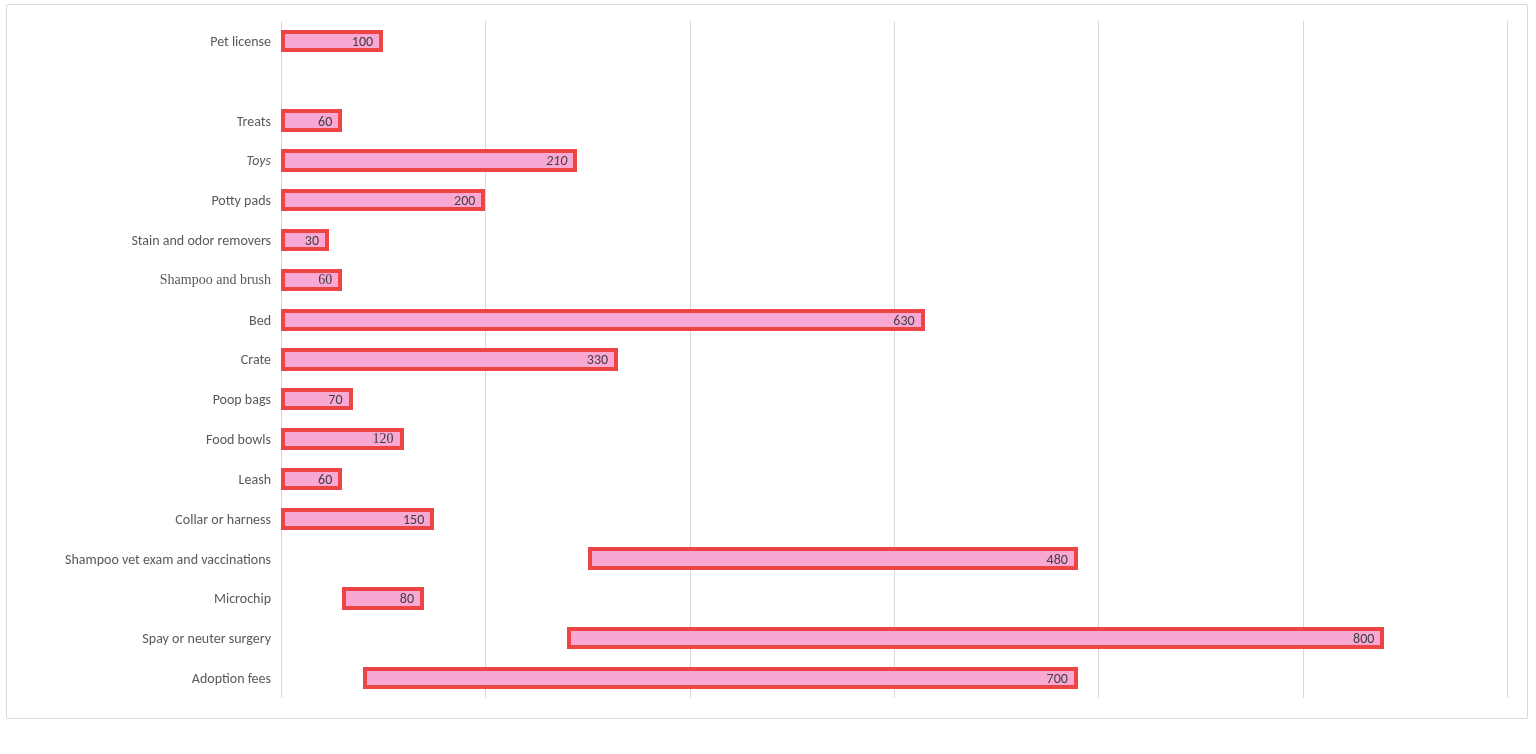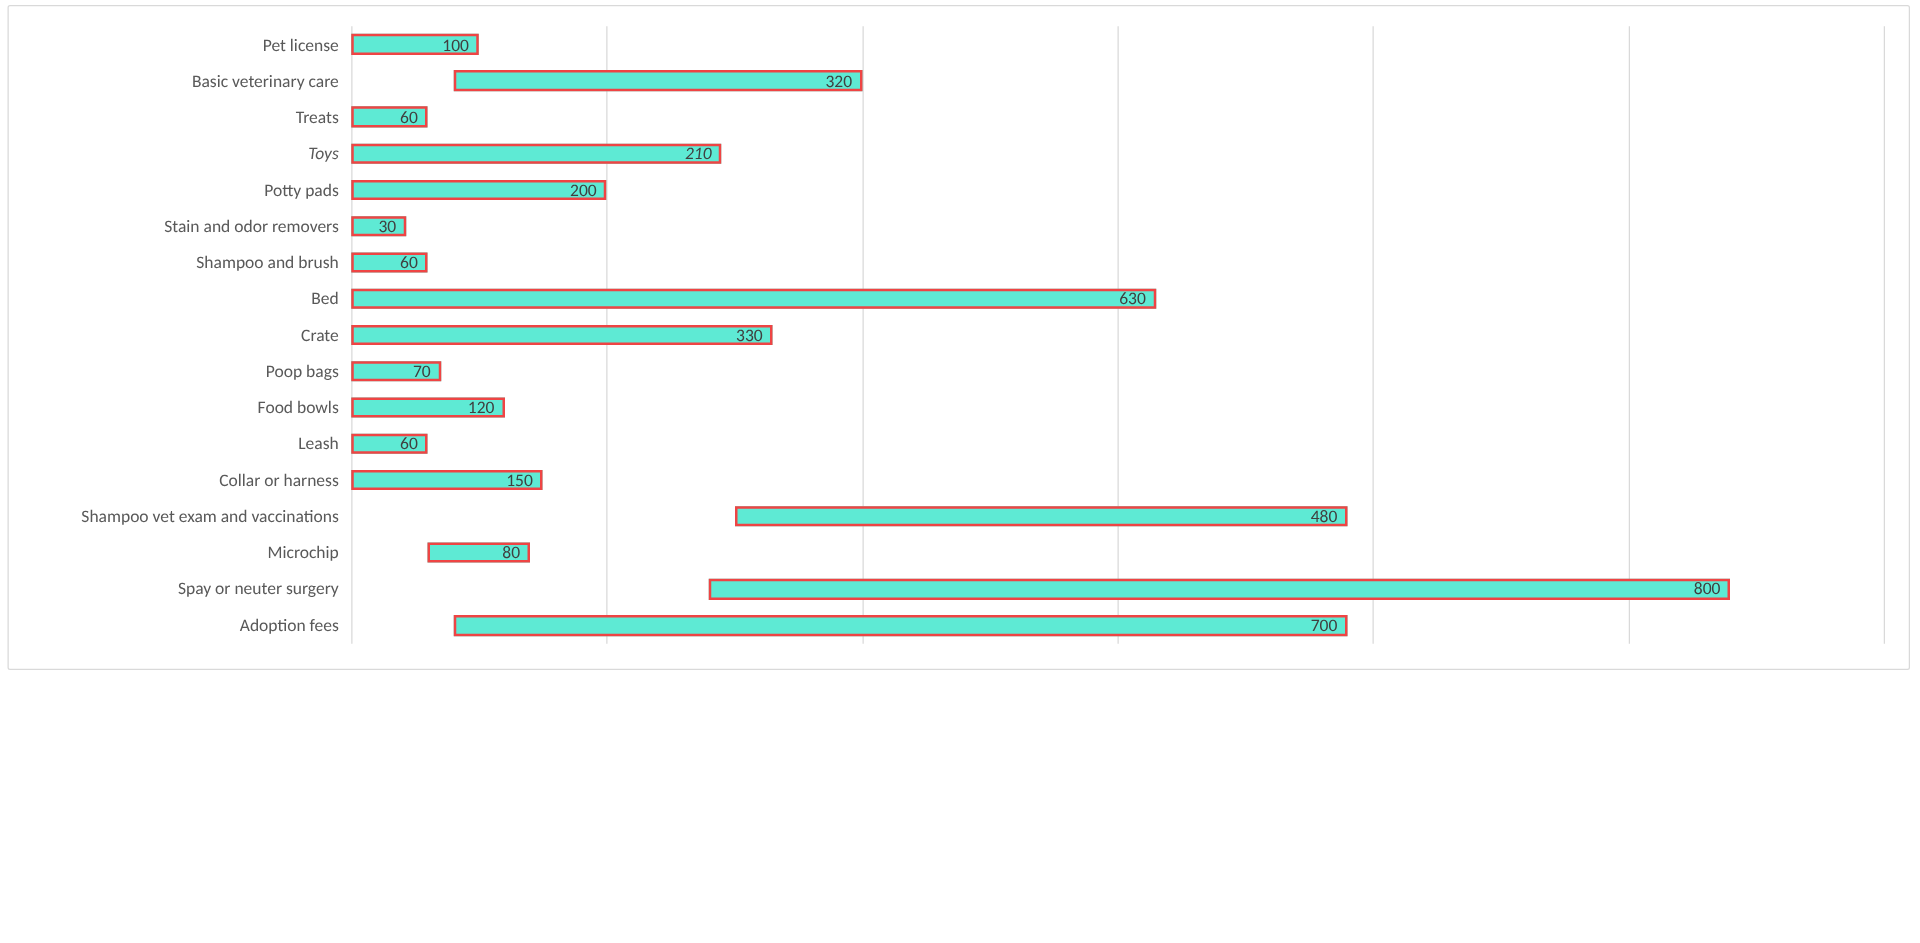--- a/index.html
+++ b/index.html
@@ -10,21 +10,21 @@
     background: #ffffff;
     font-family: "Calibri", "Segoe UI", Arial, sans-serif;
     font-size: 14px;
     color: #595959;
   }
   .chart-frame {
     position: absolute;
     left: 6px;
     top: 4px;
     width: 1522px;
-    height: 532px;
+    height: 715px;
     border: 1px solid #d9d9d9;
     border-radius: 2px;
     box-sizing: border-box;
     background: #ffffff;
   }
   .plot-area {
     position: absolute;
     left: 274px;   
     top: 16px;
     right: 20px;
@@ -56,22 +56,22 @@
     padding-right: 10px;
     white-space: nowrap;
     text-align: right;
     color: #595959;
     top: 50%;
     transform: translateY(-50%);
     font-size: 14px;
   }
   .bar {
     position: absolute;
-    background: #5eead4;
-    border: 2px solid #ef4444;
+    background: #f9a8d4;
+    border: 4px solid #ef4444;
     box-sizing: border-box;
   }
   .bar-label {
     position: absolute;
     right: 6px;
     top: 50%;
     transform: translateY(-50%);
     color: #404040;
     font-size: 14px;
   }
@@ -90,26 +90,20 @@
         <div class="gridline" style="left: 83.3333%;"></div>
         <div class="gridline" style="left: 100%;"></div>
       </div>
     <div class="bars" id="bars">
         <div class="row" style="top: 0%; height: 5.88235%;">
           <div class="cat-label">Pet license</div>
           <div class="bar" style="left: 0%; width: 8.33333%; top: 22%; height: 56%;">
             <div class="bar-label">100</div>
           </div>
         </div>
-        <div class="row" style="top: 5.88235%; height: 5.88235%;">
-          <div class="cat-label">Basic veterinary care</div>
-          <div class="bar" style="left: 6.66667%; width: 26.6667%; top: 22%; height: 56%;">
-            <div class="bar-label">320</div>
-          </div>
-        </div>
         <div class="row" style="top: 11.7647%; height: 5.88235%;">
           <div class="cat-label">Treats</div>
           <div class="bar" style="left: 0%; width: 5%; top: 22%; height: 56%;">
             <div class="bar-label">60</div>
           </div>
         </div>
         <div class="row" style="top: 17.6471%; height: 5.88235%; font-style: italic;">
           <div class="cat-label">Toys</div>
           <div class="bar" style="left: 0%; width: 24.1667%; top: 22%; height: 56%;">
             <div class="bar-label">210</div>
@@ -120,21 +114,21 @@
           <div class="bar" style="left: 0%; width: 16.6667%; top: 22%; height: 56%;">
             <div class="bar-label">200</div>
           </div>
         </div>
         <div class="row" style="top: 29.4118%; height: 5.88235%;">
           <div class="cat-label">Stain and odor removers</div>
           <div class="bar" style="left: 0%; width: 2.5%; top: 22%; height: 56%; padding-left: 40px;">
             <div class="bar-label">30</div>
           </div>
         </div>
-        <div class="row" style="top: 35.2941%; height: 5.88235%;">
+        <div class="row" style="top: 35.2941%; height: 5.88235%; font-family: Liberation Serif, serif;">
           <div class="cat-label">Shampoo and brush</div>
           <div class="bar" style="left: 0%; width: 5%; top: 22%; height: 56%;">
             <div class="bar-label">60</div>
           </div>
         </div>
         <div class="row" style="top: 41.1765%; height: 5.88235%;">
           <div class="cat-label">Bed</div>
           <div class="bar" style="left: 0%; width: 52.5%; top: 22%; height: 56%;">
             <div class="bar-label">630</div>
           </div>
@@ -146,21 +140,21 @@
           </div>
         </div>
         <div class="row" style="top: 52.9412%; height: 5.88235%;">
           <div class="cat-label">Poop bags</div>
           <div class="bar" style="left: 0%; width: 5.83333%; top: 22%; height: 56%;">
             <div class="bar-label">70</div>
           </div>
         </div>
         <div class="row" style="top: 58.8235%; height: 5.88235%;">
           <div class="cat-label">Food bowls</div>
-          <div class="bar" style="left: 0%; width: 10%; top: 22%; height: 56%;">
+          <div class="bar" style="left: 0%; width: 10%; top: 22%; height: 56%; font-family: Liberation Serif, serif;">
             <div class="bar-label">120</div>
           </div>
         </div>
         <div class="row" style="top: 64.7059%; height: 5.88235%;">
           <div class="cat-label">Leash</div>
           <div class="bar" style="left: 0%; width: 5%; top: 22%; height: 56%;">
             <div class="bar-label">60</div>
           </div>
         </div>
         <div class="row" style="top: 70.5882%; height: 5.88235%;">

